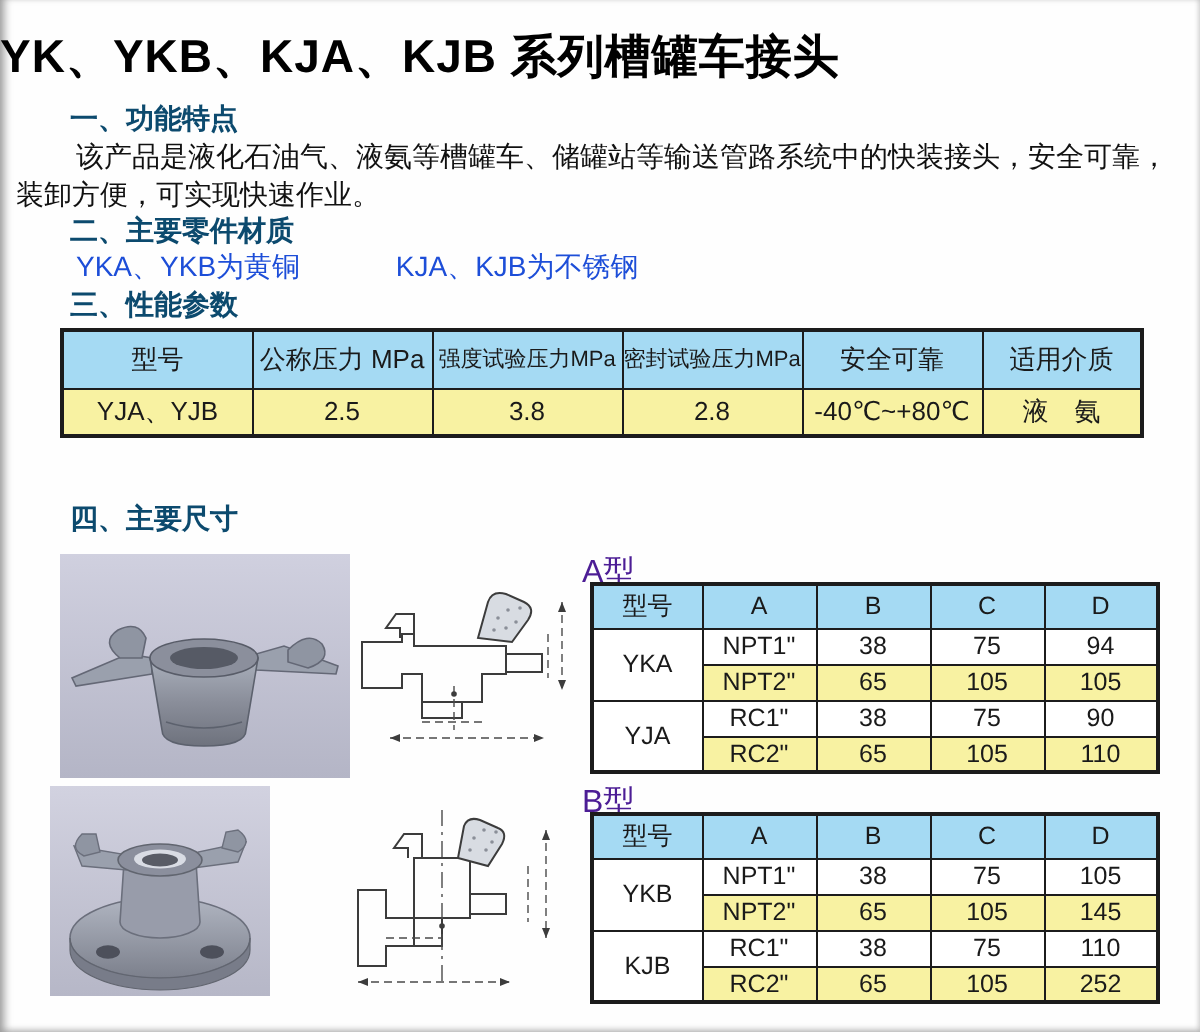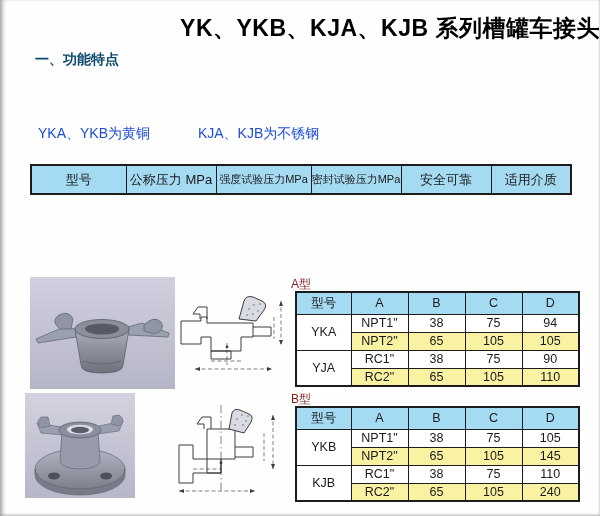--- a/index.html
+++ b/index.html
@@ -7,21 +7,21 @@
   body { font-family:"Liberation Sans","DejaVu Sans",sans-serif; }
 
   .page {
     position:relative; width:600px; height:516px; margin:0 auto;
     background:#fefefe; overflow:hidden; color:#1a1a1a;
     box-shadow: inset 4px 0 4px -2px #9a9a9a, inset 0 -3px 3px -2px #bdbdbd, inset -2px 0 2px -1px #d5d5d5;
   }
 
   .title {
     position:absolute; top:13px; left:0; width:100%;
-    text-align:right; font-size:23px; font-weight:bold; color:#000;
+    text-align:left; font-size:23px; font-weight:bold; color:#000;
     letter-spacing:0.5px;
   }
 
   .sec-heading {
     position:absolute; left:35px; font-size:14px; font-weight:bold; color:#0c4a6e;
   }
   .h-features  { top:51px; }
   .h-materials { top:107px; }
   .h-perf      { top:144px; }
   .h-dims      { top:251px; }
@@ -47,45 +47,48 @@
   .row-yellow, .row-yellow td { background:#f8f2a2; }
   .row-white,  .row-white td  { background:#ffffff; }
   td.model-span { background:#ffffff; }
 
   .dims-table { width:283px; border:2px solid #1c1c1c; font-size:12.5px; position:absolute; left:295px; }
   .dims-table th { height:22px; background:#a5daf3; }
   .dims-table td { height:18px; }
   .table-a { top:291px; }
   .table-b { top:406px; }
 
-  .type-label { position:absolute; left:291px; font-size:12px; color:#7f1d1d; }
+  .type-label { position:absolute; left:291px; font-size:16px; color:#4c1d95; }
   .label-a { top:276px; }
   .label-b { top:391px; }
 
   .photo { position:absolute; }
   .photo-a { top:277px; left:30px;  width:145px; height:112px; }
   .photo-b { top:393px; left:25px;  width:110px; height:105px; }
   .draw  { position:absolute; }
   .draw-a { top:287px; left:177px; width:113px; height:93px; }
   .draw-b { top:399px; left:163px; width:120px; height:98px; }
 </style>
 </head>
 <body>
 
 <div class="page">
 
   <div class="title">YK、YKB、KJA、KJB 系列槽罐车接头</div>
 
   <div class="sec-heading h-features">一、功能特点</div>
-
+  <div class="para">该产品是液化石油气、液氨等槽罐车、储罐站等输送管路系统中的快装接头，安全可靠，装卸方便，可实现快速作业。</div>
+
+  <div class="sec-heading h-materials">二、主要零件材质</div>
   <div class="materials">
     <span>YKA、YKB为黄铜</span>
     <span class="gap">KJA、KJB为不锈钢</span>
   </div>
 
+  <div class="sec-heading h-perf">三、性能参数</div>
 
   <table class="perf-table">
     <colgroup>
         <col style="width:95px">
         <col style="width:90px">
         <col style="width:95px">
         <col style="width:90px">
         <col style="width:90px">
         <col style="width:80px">
       </colgroup>
@@ -93,23 +96,32 @@
       <tr>
         <th>型号</th>
         <th>公称压力 MPa</th>
         <th class="small-h">强度试验压力MPa</th>
         <th class="small-h">密封试验压力MPa</th>
         <th>安全可靠</th>
         <th>适用介质</th>
       </tr>
     </thead>
     <tbody>
+      <tr class="row-yellow">
+        <td>YJA、YJB</td>
+        <td>2.5</td>
+        <td>3.8</td>
+        <td>2.8</td>
+        <td>-40℃~+80℃</td>
+        <td>液　氨</td>
+      </tr>
     </tbody>
   </table>
 
+  <div class="sec-heading h-dims">四、主要尺寸</div>
 
   <svg class="photo photo-a" viewBox="0 0 145 112">
     <defs>
       <linearGradient id="bgA" x1="0" y1="0" x2="0" y2="1">
         <stop offset="0" stop-color="#d0d0df"></stop>
           <stop offset="1" stop-color="#b4b5c6"></stop>
       </linearGradient>
       <linearGradient id="mA" x1="0" y1="0" x2="0" y2="1">
         <stop offset="0" stop-color="#aab0bc"></stop>
           <stop offset="0.5" stop-color="#8a8e9a"></stop>
@@ -304,18 +316,18 @@
         <td rowspan="2" class="model-span">KJB</td>
         <td>RC1"</td>
         <td>38</td>
         <td>75</td>
         <td>110</td>
       </tr>
       <tr class="row-yellow">
         <td>RC2"</td>
         <td>65</td>
         <td>105</td>
-        <td>240</td>
+        <td>252</td>
       </tr>
     </tbody>
   </table>
 
 </div>
 
 </body></html>

